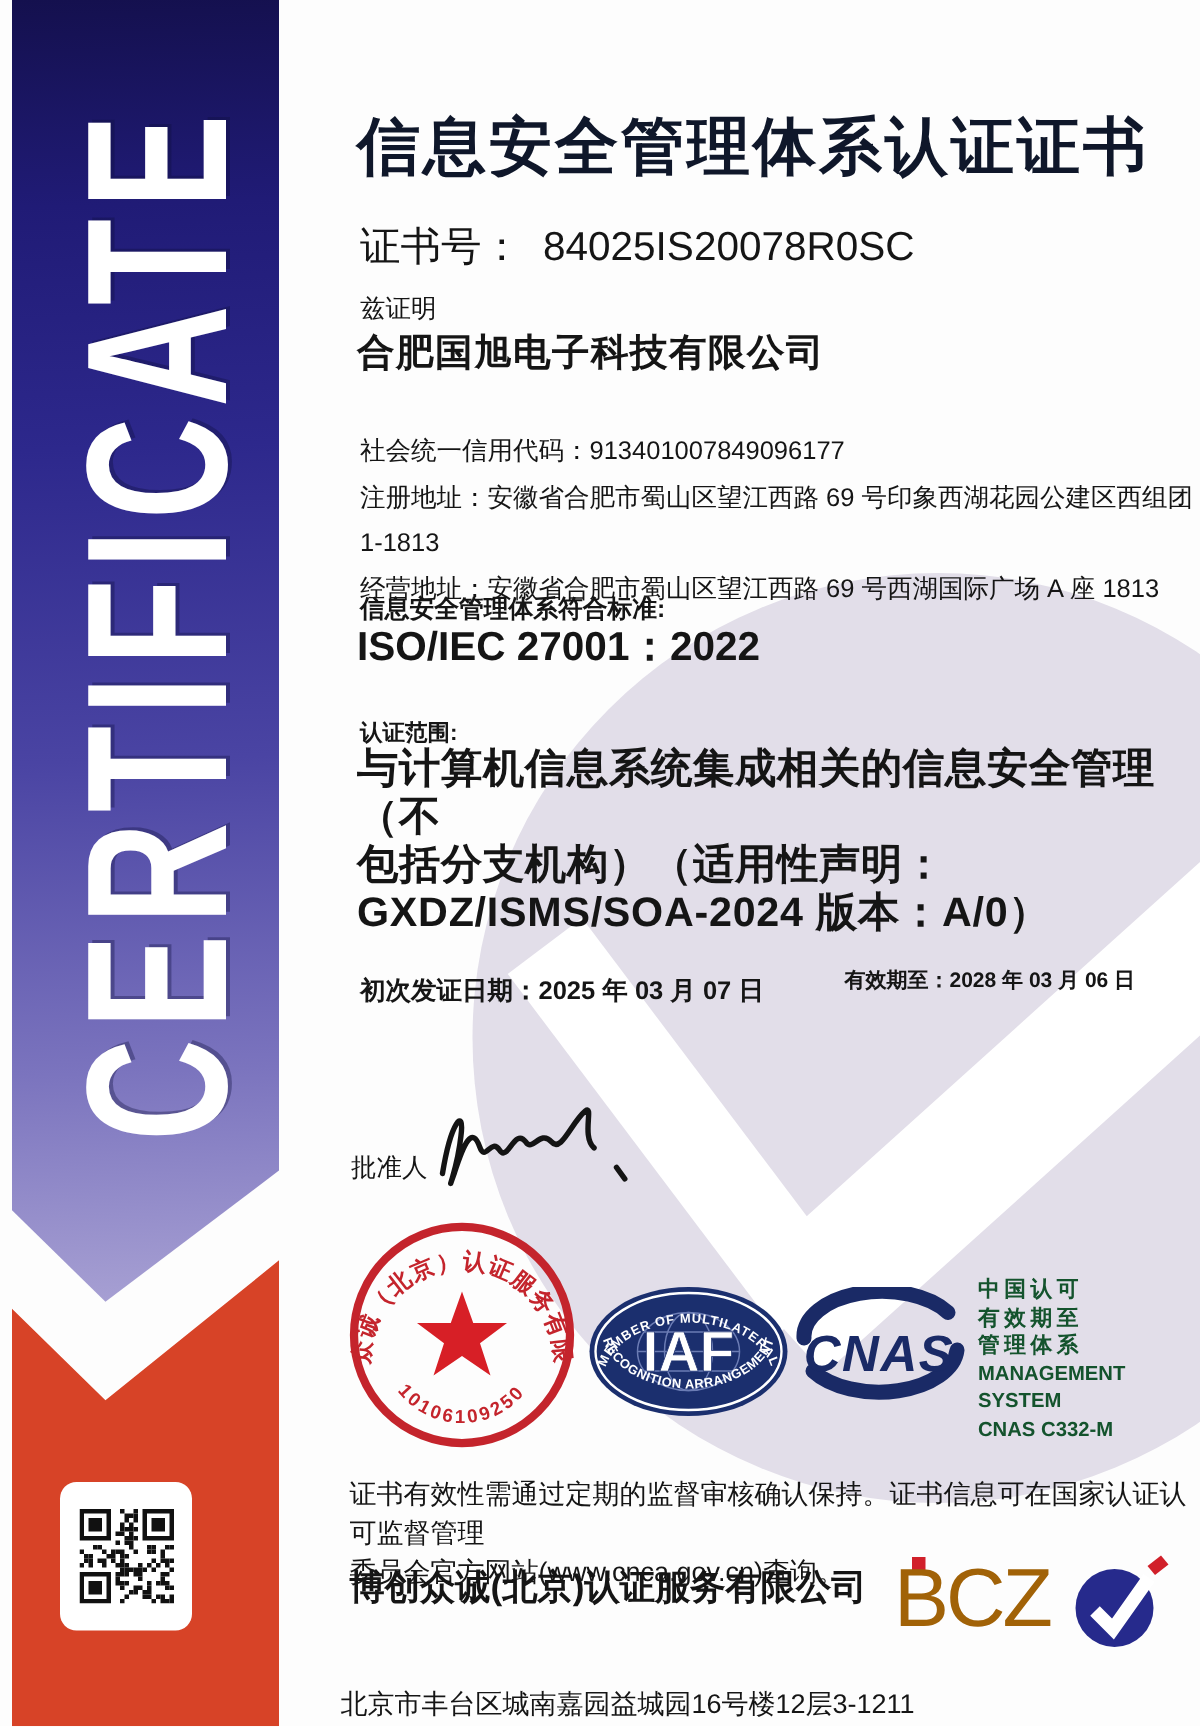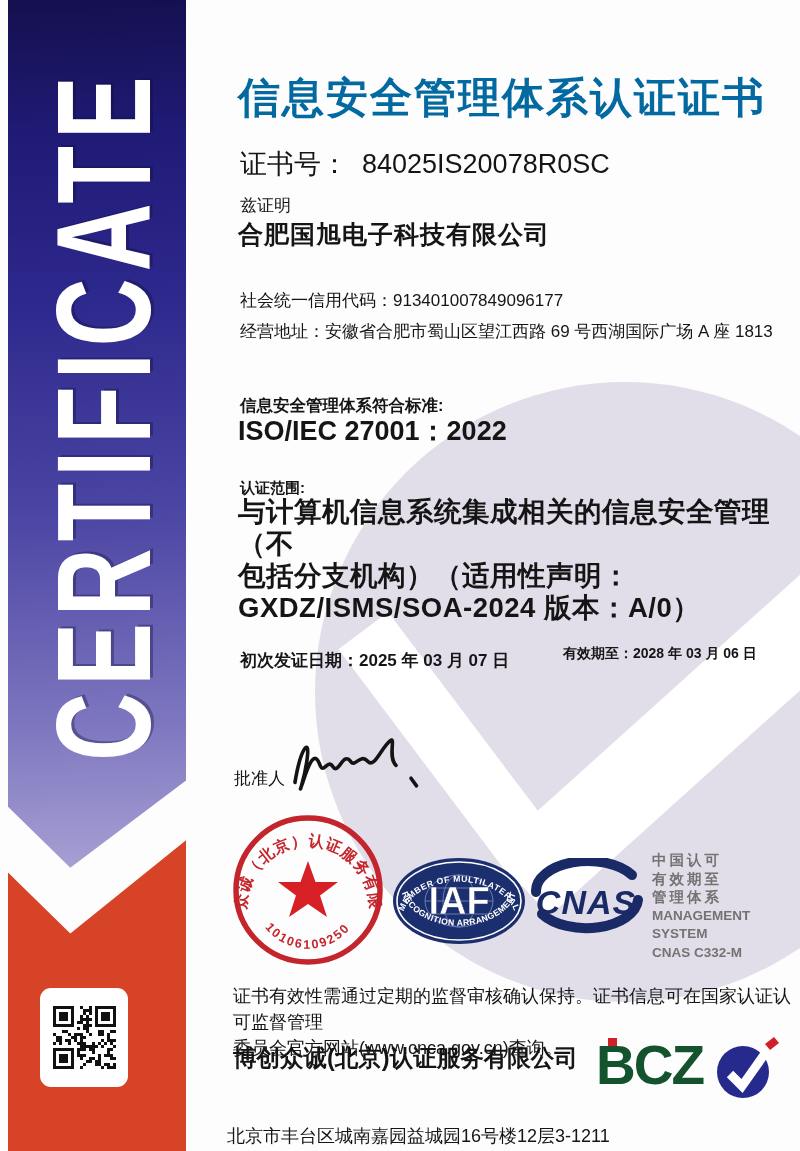--- a/index.html
+++ b/index.html
@@ -22,45 +22,45 @@
       clip-path:polygon(0 75.8%,35% 81.1%,100% 73%,100% 100%,0 100%);}
   .cert-word{position:absolute;left:-273px;top:326px;width:740px;height:178px;line-height:178px;
       text-align:center;transform:rotate(-90deg) scaleY(1.42);color:#ffffff;font-weight:bold;
       font-size:94px;letter-spacing:7px;font-family:"Liberation Sans","DejaVu Sans",sans-serif;
       text-shadow:2px 2px 0 rgba(15,15,60,.35);white-space:nowrap;}
   .qr-box{position:absolute;left:32px;top:988px;width:88px;height:99px;background:#ffffff;
       border-radius:11px;display:flex;align-items:center;justify-content:center;}
 
   
   .abs{position:absolute;z-index:2;}
-  .title{left:238px;top:70px;font-size:42px;font-weight:900;letter-spacing:2px;color:#0369a1;}
+  .title{left:238px;top:70px;font-size:42px;font-weight:900;letter-spacing:2px;color:#0f172a;}
   .certno{left:240px;top:146px;font-size:27px;text-align:right;}
   .certno .lbl{margin-right:14px;}
   .attest{left:240px;top:194px;font-size:17px;}
   .company{left:238px;top:218px;font-size:25px;font-weight:800;letter-spacing:1px;}
   .details{left:240px;top:286px;font-size:17px;line-height:30.5px;}
   .stdlabel{left:240px;top:395px;font-size:16.5px;font-weight:700;}
   .standard{left:238px;top:413px;font-size:27px;font-weight:700;}
   .scopelabel{left:240px;top:479px;font-size:15px;font-weight:700;}
   .scope{left:238px;top:496px;font-size:27.5px;font-weight:700;line-height:32px;letter-spacing:0.5px;}
   .date-initial{left:240px;top:649px;font-size:17px;font-weight:600;}
   .date-valid{left:563px;top:645px;font-size:14px;font-weight:600;}
   .approver{left:234px;top:767px;font-size:17px;}
   .footnote{left:233px;top:983px;font-size:18px;line-height:26px;width:570px;}
   .issuer{left:233px;top:1042px;font-size:23.5px;font-weight:700;}
   .issuer-addr{left:227px;top:1124px;font-size:18px;}
 
   
-  .cnas-text{left:652px;top:851px;font-size:14.5px;font-weight:700;line-height:18.5px;color:#737373;}
+  .cnas-text{left:652px;top:851px;font-size:14.5px;font-weight:700;line-height:18.5px;color:#14532d;}
   .cnas-text .zh{letter-spacing:3px;}
   .cnas-text .en{font-size:13.5px;letter-spacing:0;}
 
   
   .bcz{left:596px;top:1030px;width:190px;height:72px;}
-  .bcz .letters{position:absolute;left:0;top:8px;font-size:55px;font-weight:700;color:#14532d;
+  .bcz .letters{position:absolute;left:0;top:8px;font-size:55px;font-weight:400;color:#a16207;
        letter-spacing:-2px;line-height:55px;font-family:"Liberation Sans",sans-serif;}
   .bcz .reddot{position:absolute;left:12px;top:8px;width:9px;height:11px;background:#d1202a;}
   .bcz svg{position:absolute;left:120px;top:0px;}
 </style>
 </head>
 <body>
 
 <div id="page">
 
   <div class="wm-circle"></div>
@@ -209,20 +209,21 @@
 
   <div class="abs title">信息安全管理体系认证证书</div>
   <div class="abs certno">
     <span class="lbl">证书号：</span><span>84025IS20078R0SC</span>
   </div>
   <div class="abs attest">兹证明</div>
   <div class="abs company">合肥国旭电子科技有限公司</div>
 
   <div class="abs details">
     <div>社会统一信用代码：913401007849096177</div>
+    <div>注册地址：安徽省合肥市蜀山区望江西路 69 号印象西湖花园公建区西组团 1-1813</div>
     <div>经营地址：安徽省合肥市蜀山区望江西路 69 号西湖国际广场 A 座 1813</div>
   </div>
 
   <div class="abs stdlabel">信息安全管理体系符合标准:</div>
   <div class="abs standard">ISO/IEC 27001：2022</div>
 
   <div class="abs scopelabel">认证范围:</div>
   <div class="abs scope">
     <div>与计算机信息系统集成相关的信息安全管理（不</div>
     <div>包括分支机构）（适用性声明：</div>

